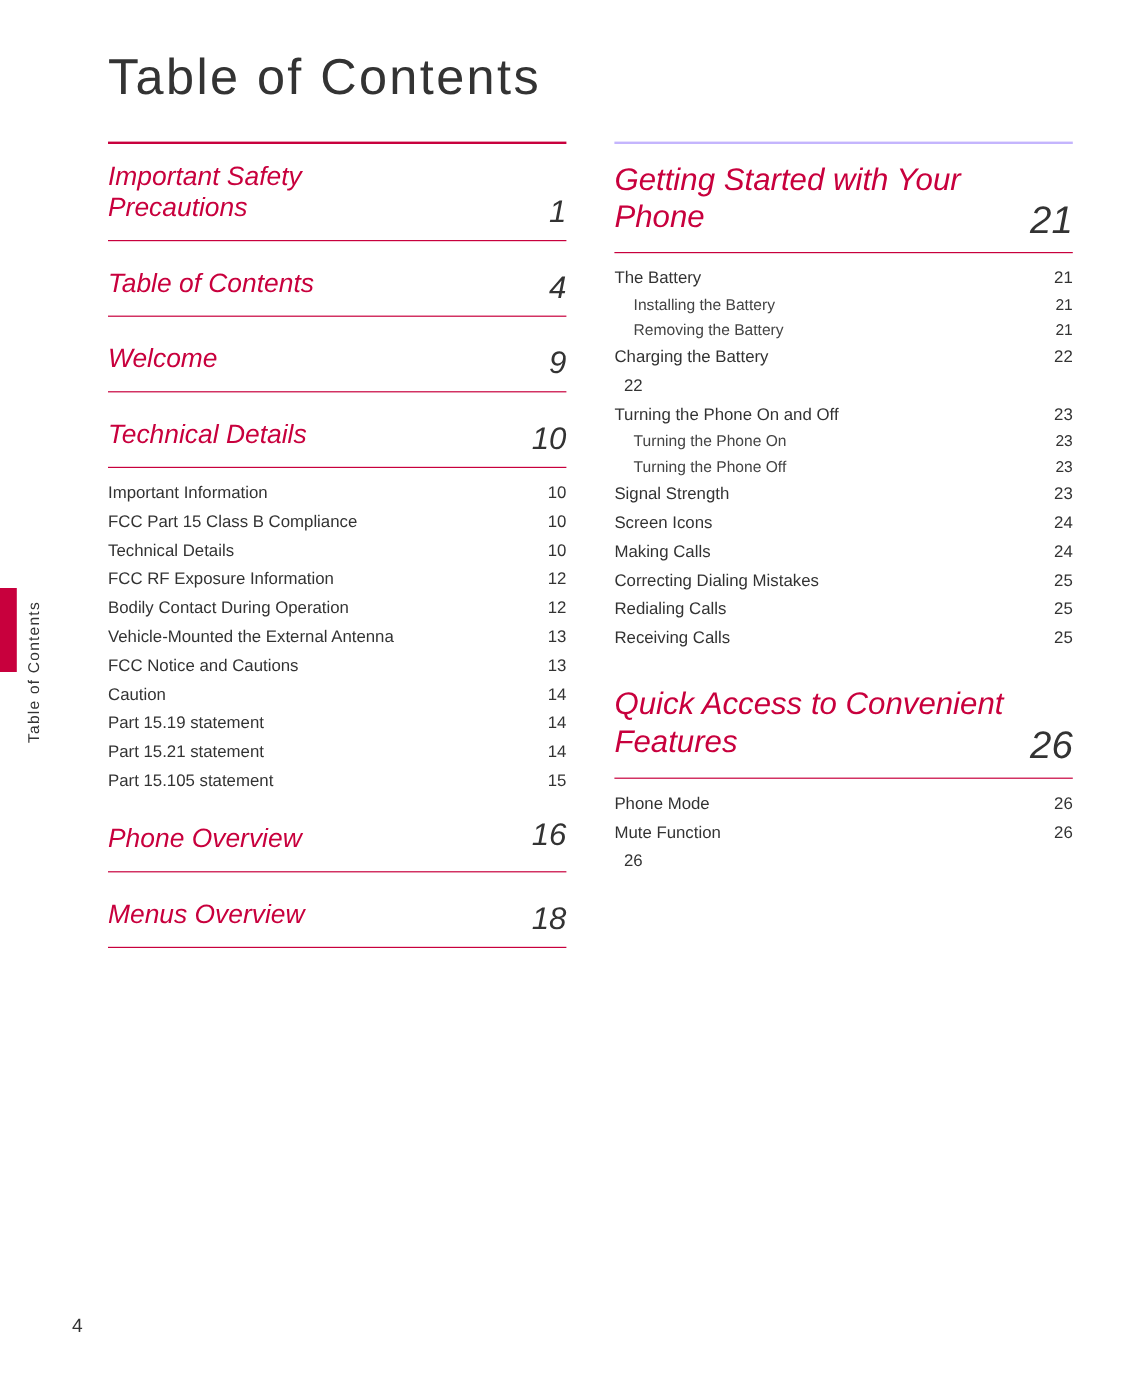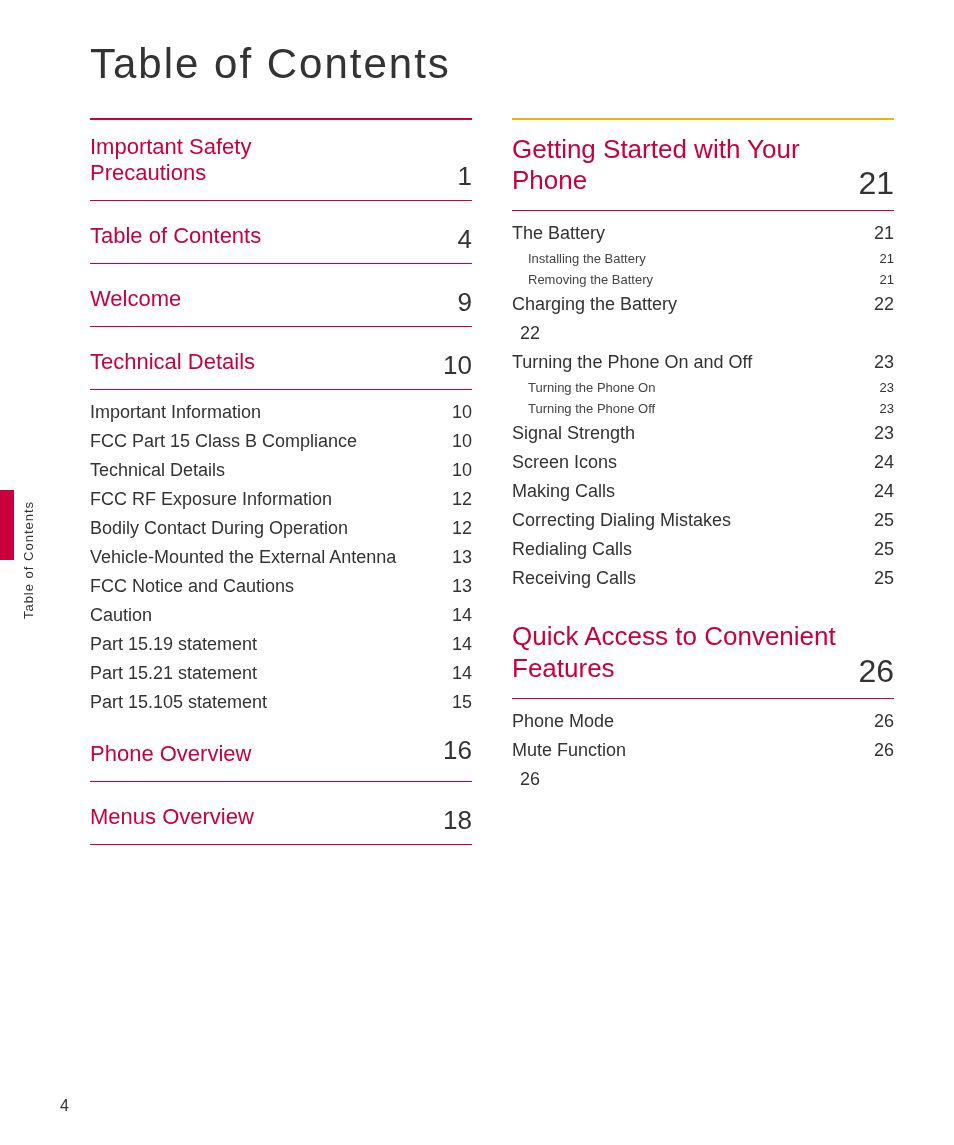--- a/index.html
+++ b/index.html
@@ -69,21 +69,21 @@
       gap: 40px;
     }
 
     .col-left {
       flex: 1;
       border-top: 2px solid #c8003d;
     }
 
     .col-right {
       flex: 1;
-      border-top: 2px solid #eab308;
+      border-top: 2px solid #c4b5fd;
     }
 
     
     .section-heading {
       font-size: 22px;
       color: #c8003d;
       font-weight: 400;
       margin-top: 14px;
       margin-bottom: 6px;
     }
@@ -98,20 +98,21 @@
     }
 
     
     .section-row {
       display: flex;
       justify-content: space-between;
       align-items: flex-end;
       border-bottom: 1.5px solid #c8003d;
       padding-bottom: 8px;
       margin-bottom: 8px;
+      font-style: italic;
     }
 
     .section-row-number {
       font-size: 26px;
       font-weight: 400;
       color: #333;
       flex-shrink: 0;
       margin-left: 8px;
     }
 
@@ -122,21 +123,21 @@
       flex-shrink: 0;
       margin-left: 8px;
     }
 
     
     .sub-item {
       display: flex;
       justify-content: space-between;
       align-items: baseline;
       padding: 4px 0 4px 0;
-      font-size: 18px;
+      font-size: 14px;
       color: #333;
       border-bottom: none;
     }
 
     .sub-item-indented {
       display: flex;
       justify-content: flex-start;
       align-items: baseline;
       padding: 3px 0 3px 16px;
       font-size: 13px;

